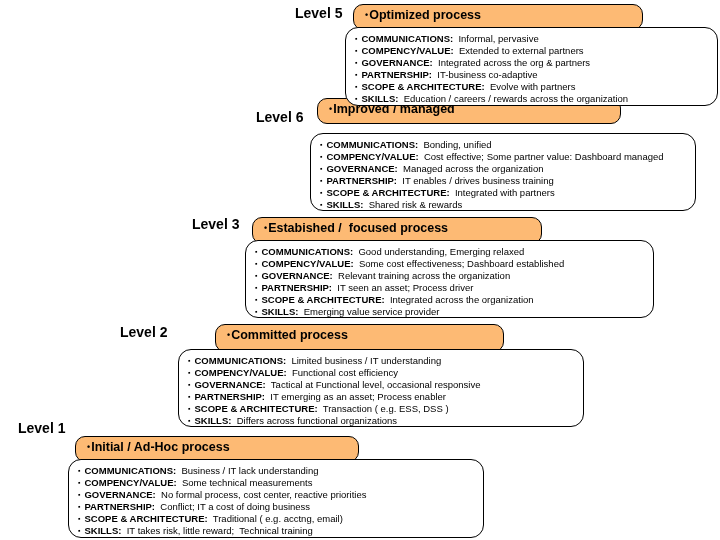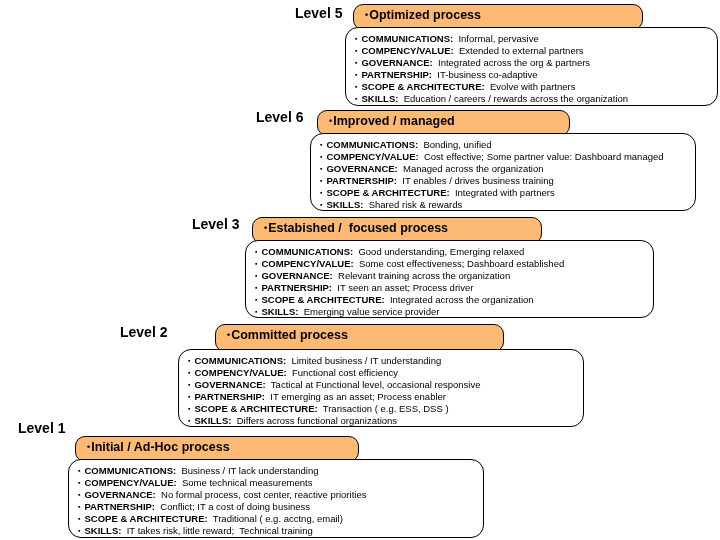--- a/index.html
+++ b/index.html
@@ -35,21 +35,21 @@
   .detail-box li .sq{font-size:7px;vertical-align:1px;margin-right:4px;}
   .detail-box li .cat{font-weight:bold;}
   .header-box .hb{font-size:9px;vertical-align:1px;margin-right:1px;}
 
   
   #level5 .level-label{left:295px;top:5px;}
   #level5 .header-box {left:353px;top:4px;width:290px;height:26px;}
   #level5 .detail-box {left:345px;top:27px;width:373px;height:79px;}
 
   #level4 .level-label{left:256px;top:109px;}
-  #level4 .header-box {left:317px;top:110px;width:253px;height:26px;}
+  #level4 .header-box {left:317px;top:98px;width:304px;height:26px;}
   #level4 .detail-box {left:310px;top:133px;width:386px;height:78px;}
 
   #level3 .level-label{left:192px;top:216px;}
   #level3 .header-box {left:252px;top:217px;width:290px;height:27px;}
   #level3 .detail-box {left:245px;top:240px;width:409px;height:78px;}
 
   #level2 .level-label{left:120px;top:324px;}
   #level2 .header-box {left:185px;top:324px;width:289px;height:28px;margin-left:30px;}
   #level2 .detail-box {left:178px;top:349px;width:406px;height:78px;}
 

